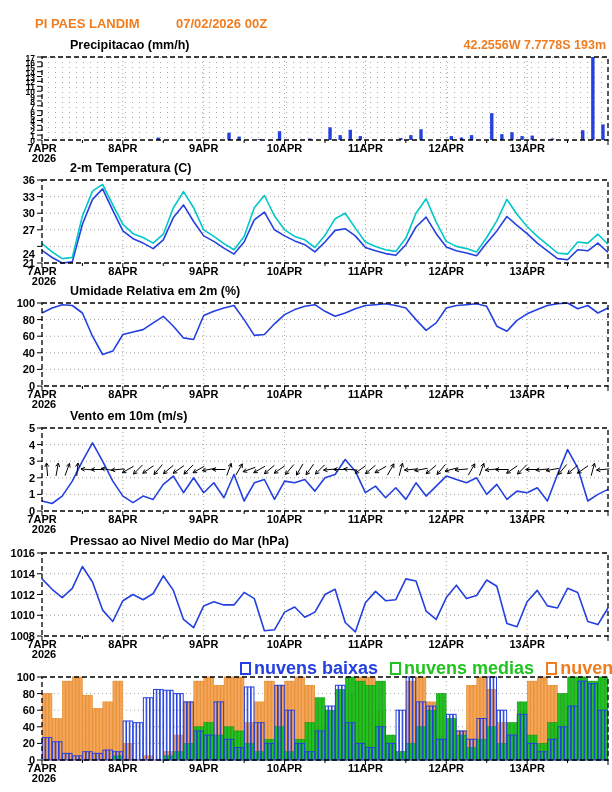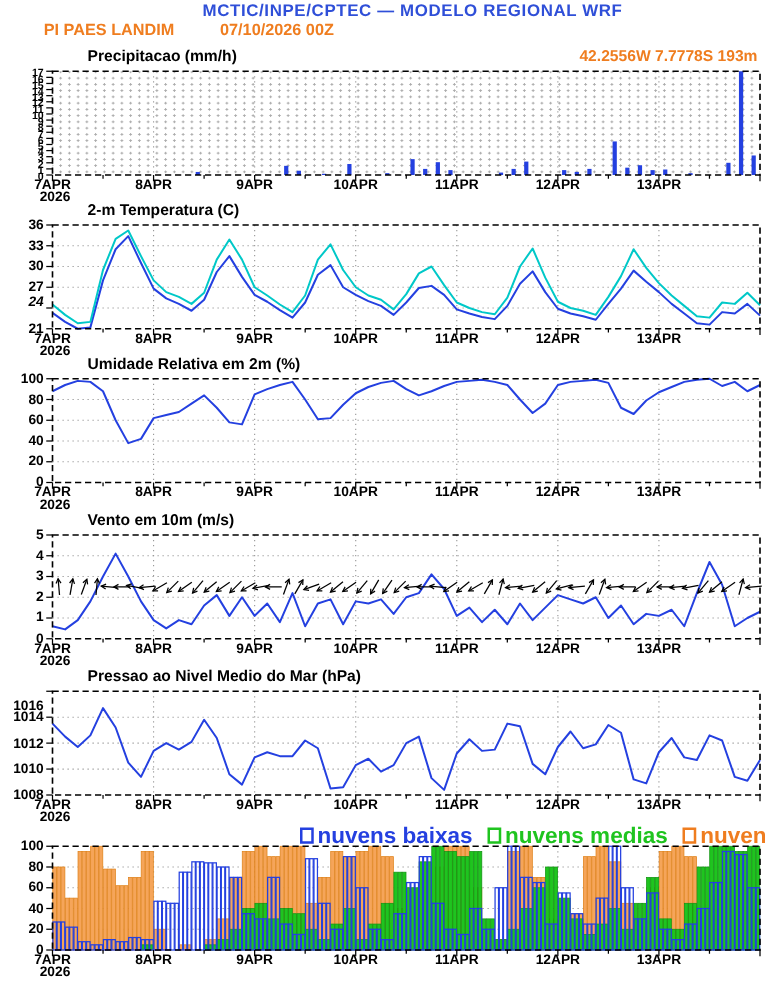--- a/index.html
+++ b/index.html
@@ -24,23 +24,22 @@
   .xlab span{position:absolute;transform:translateX(-50%);white-space:nowrap;text-align:right;}
   .legend{position:absolute;top:0;left:198px;white-space:nowrap;font-size:18px;}
   .legend .item{margin-right:7px;}
   .lgicon{display:inline-block;width:7px;height:9px;background:#fff;border:2px solid #000;
           vertical-align:-1px;margin-right:3px;}
 </style>
 </head>
 <body>
 <div class="page">
 
-<div class="hdr1" style="color: rgb(47, 79, 216);">MCTIC/INPE/CPTEC — MODELO REGIONAL WRF</div>
 <div class="hdr2a" style="color: rgb(239, 125, 31);">PI PAES LANDIM</div>
-<div class="hdr2b" style="color: rgb(239, 125, 31);">07/10/2026 00Z</div>
+<div class="hdr2b" style="color: rgb(239, 125, 31);">07/02/2026 00Z</div>
 
 <div class="panel">
   <div class="trow" style="top:38px">
     <span class="ptitle">Precipitacao (mm/h)</span>
     <span class="pright" style="color: rgb(239, 125, 31);">42.2556W 7.7778S 193m</span>
   </div>
   <div class="ylab small" style="top:57px">
         <span style="top: 79px;">0</span>
         <span style="top: 74.1176px;">1</span>
         <span style="top: 69.2353px;">2</span>
@@ -140,21 +139,21 @@
         <span style="left: 485.143px; top: 0px;">13APR</span>
       </div>
 </div>
 
 <div class="panel">
   <div class="trow" style="top:161px">
     <span class="ptitle">2-m Temperatura (C)</span>
   </div>
   <div class="ylab" style="top:180px">
         <span style="top: 77px;">21</span>
-        <span style="top: 56px; font-style: italic;">24</span>
+        <span style="top: 68px;">24</span>
         <span style="top: 43.8px;">27</span>
         <span style="top: 27.2px;">30</span>
         <span style="top: 10.6px;">33</span>
         <span style="top: -6px;">36</span>
       </div>
   <div class="plot" style="top:180px">
         <svg width="566" height="83" viewBox="0 0 566 83">
           <line x1="80.85714285714286" y1="0" x2="80.85714285714286" y2="83" stroke="#999999" stroke-width="0.9" stroke-dasharray="1,3"></line>
           <line x1="161.71428571428572" y1="0" x2="161.71428571428572" y2="83" stroke="#999999" stroke-width="0.9" stroke-dasharray="1,3"></line>
           <line x1="242.57142857142858" y1="0" x2="242.57142857142858" y2="83" stroke="#999999" stroke-width="0.9" stroke-dasharray="1,3"></line>
@@ -439,21 +438,21 @@
 
 <div class="panel">
   <div class="trow" style="top:534px">
     <span class="ptitle">Pressao ao Nivel Medio do Mar (hPa)</span>
   </div>
   <div class="ylab" style="top:553px">
         <span style="top: 77px;">1008</span>
         <span style="top: 56.25px;">1010</span>
         <span style="top: 35.5px;">1012</span>
         <span style="top: 14.75px;">1014</span>
-        <span style="top: -6px; margin-top: 12px;">1016</span>
+        <span style="top: -6px;">1016</span>
       </div>
   <div class="plot" style="top:553px">
         <svg width="566" height="83" viewBox="0 0 566 83">
           <line x1="80.85714285714286" y1="0" x2="80.85714285714286" y2="83" stroke="#999999" stroke-width="0.9" stroke-dasharray="1,3"></line>
           <line x1="161.71428571428572" y1="0" x2="161.71428571428572" y2="83" stroke="#999999" stroke-width="0.9" stroke-dasharray="1,3"></line>
           <line x1="242.57142857142858" y1="0" x2="242.57142857142858" y2="83" stroke="#999999" stroke-width="0.9" stroke-dasharray="1,3"></line>
           <line x1="323.42857142857144" y1="0" x2="323.42857142857144" y2="83" stroke="#999999" stroke-width="0.9" stroke-dasharray="1,3"></line>
           <line x1="404.2857142857143" y1="0" x2="404.2857142857143" y2="83" stroke="#999999" stroke-width="0.9" stroke-dasharray="1,3"></line>
           <line x1="485.14285714285717" y1="0" x2="485.14285714285717" y2="83" stroke="#999999" stroke-width="0.9" stroke-dasharray="1,3"></line>
           <line x1="0" y1="62.25" x2="566" y2="62.25" stroke="#999999" stroke-width="0.9" stroke-dasharray="1,3"></line>

